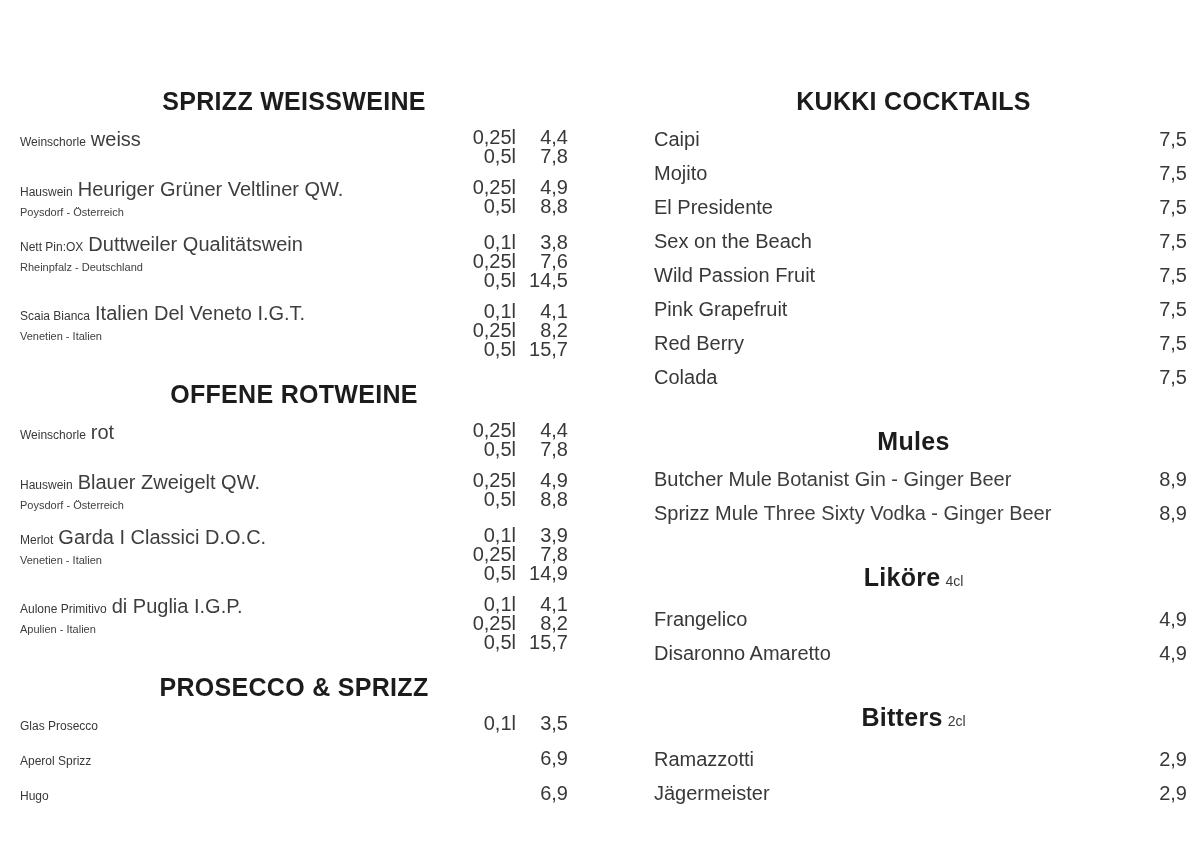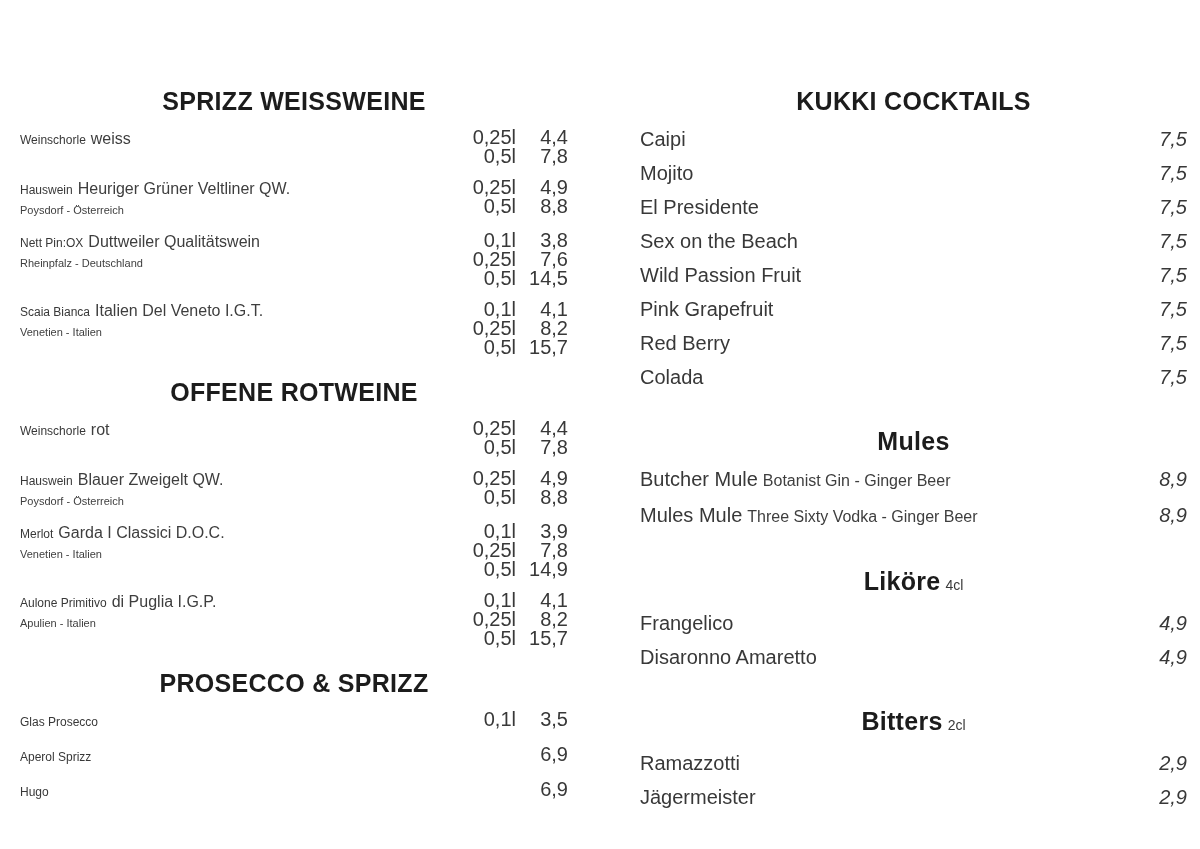--- a/index.html
+++ b/index.html
@@ -44,44 +44,45 @@
   }
 
   
   .witem {
     display: flex;
     justify-content: space-between;
     margin-bottom: 12px;
   }
   .wname { flex: 1; padding-right: 8px; line-height: 22px; }
   .nm { font-size: 12px; color: #383838; }
-  .ds { font-size: 16px; color: #3e3e3e; margin-left: 5px; }
+  .ds { font-size: 20px; color: #3e3e3e; margin-left: 5px; }
   .rg { font-size: 11px; line-height: 18px; color: #3e3e3e; }
   .wprices { width: 122px; flex: none; }
   .prow {
     display: flex;
     justify-content: flex-end;
     line-height: 19px;
     font-size: 20px;
     color: #383838;
   }
   .sz { width: 70px; text-align: right; }
   .pr { width: 52px; text-align: right; }
 
   
   .rrow {
     display: flex;
     justify-content: flex-start;
     line-height: 22px;
     margin-bottom: 12px;
     font-size: 20px;
     color: #383838;
+    margin-left: 14px;
   }
   .rname { flex: 1; padding-right: 8px; }
-  .rprice { flex: none; text-align: right; font-style: italic; }
+  .rprice { flex: none; text-align: right; }
 </style>
 </head>
 <body>
 
 <div class="col col-left">
 
   <div class="mheading">SPRIZZ WEISSWEINE</div>
 
   <div class="witem">
     <div class="wname">
@@ -312,21 +313,21 @@
     <span class="rprice">7,5</span>
   </div>
 
   <div class="mheading rsec">Mules</div>
 
   <div class="rrow">
     <span class="rname"><span>Butcher Mule</span><span class="ds">Botanist Gin - Ginger Beer</span></span>
     <span class="rprice">8,9</span>
   </div>
   <div class="rrow">
-    <span class="rname"><span>Mules Mule</span><span class="ds">Three Sixty Vodka - Ginger Beer</span></span>
+    <span class="rname"><span>Sprizz Mule</span><span class="ds">Three Sixty Vodka - Ginger Beer</span></span>
     <span class="rprice">8,9</span>
   </div>
 
   <div class="mheading rsec"><span>Liköre</span><span class="hsuffix">4cl</span></div>
 
   <div class="rrow">
     <span class="rname">Frangelico</span>
     <span class="rprice">4,9</span>
   </div>
   <div class="rrow">

